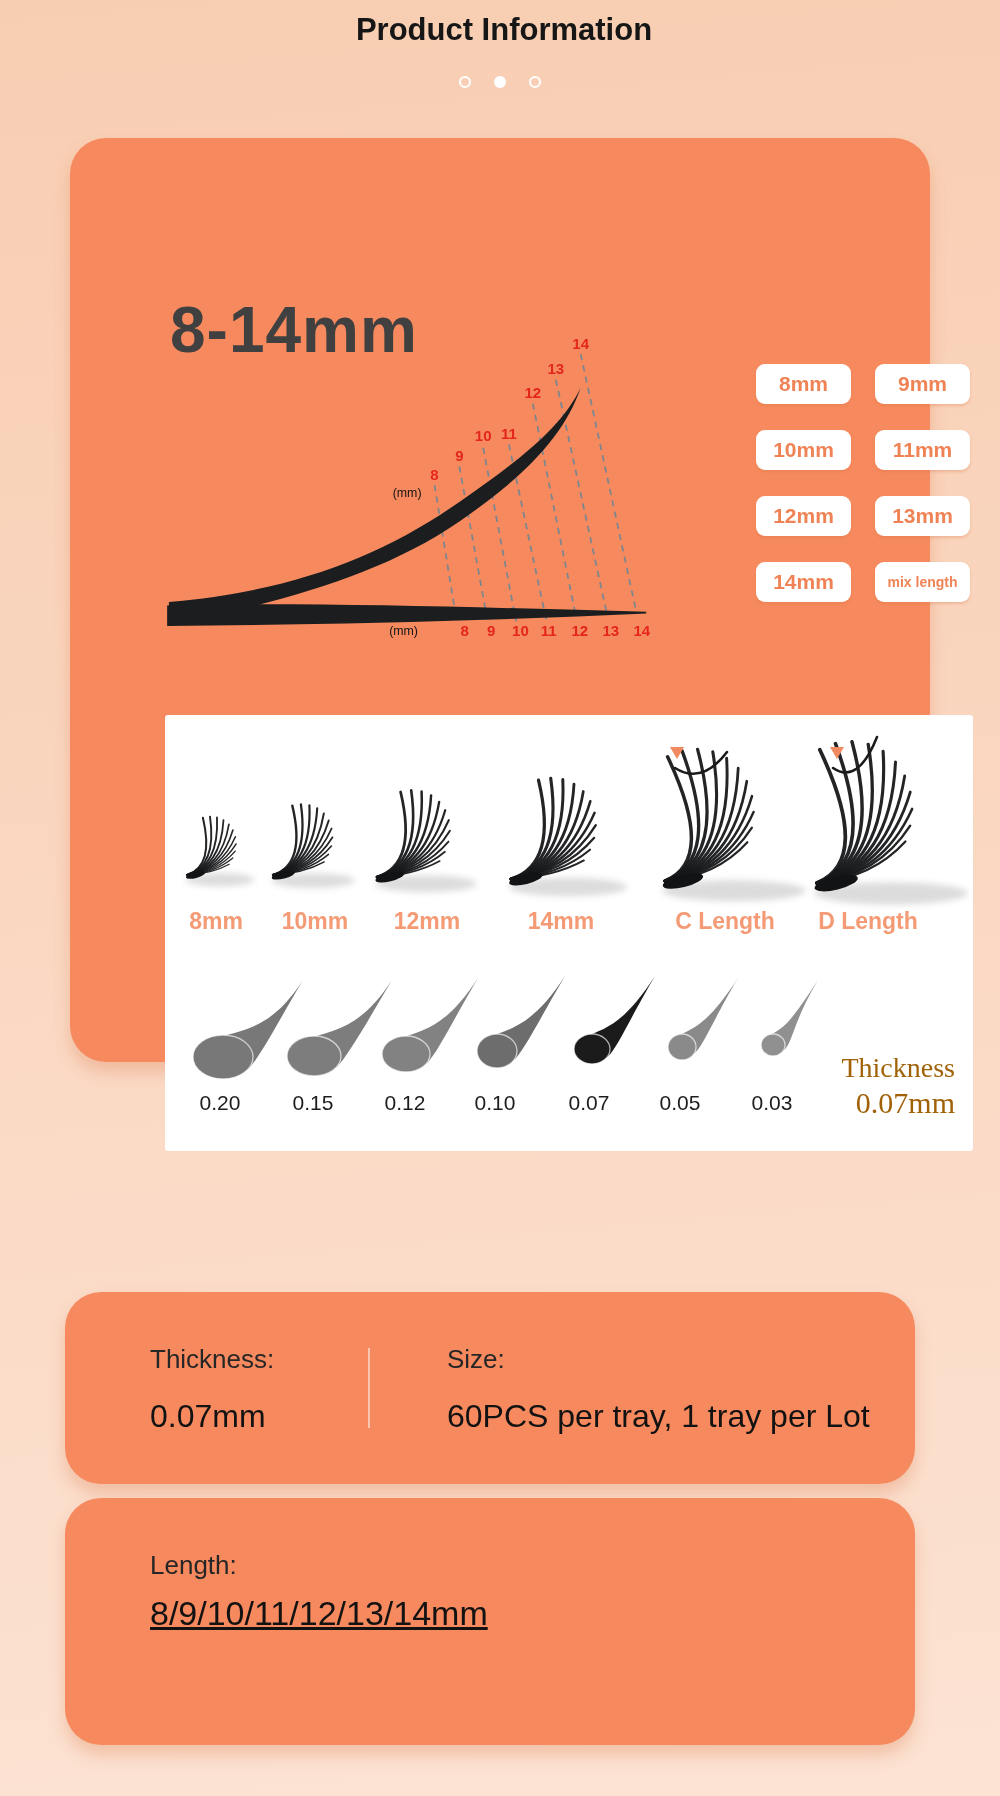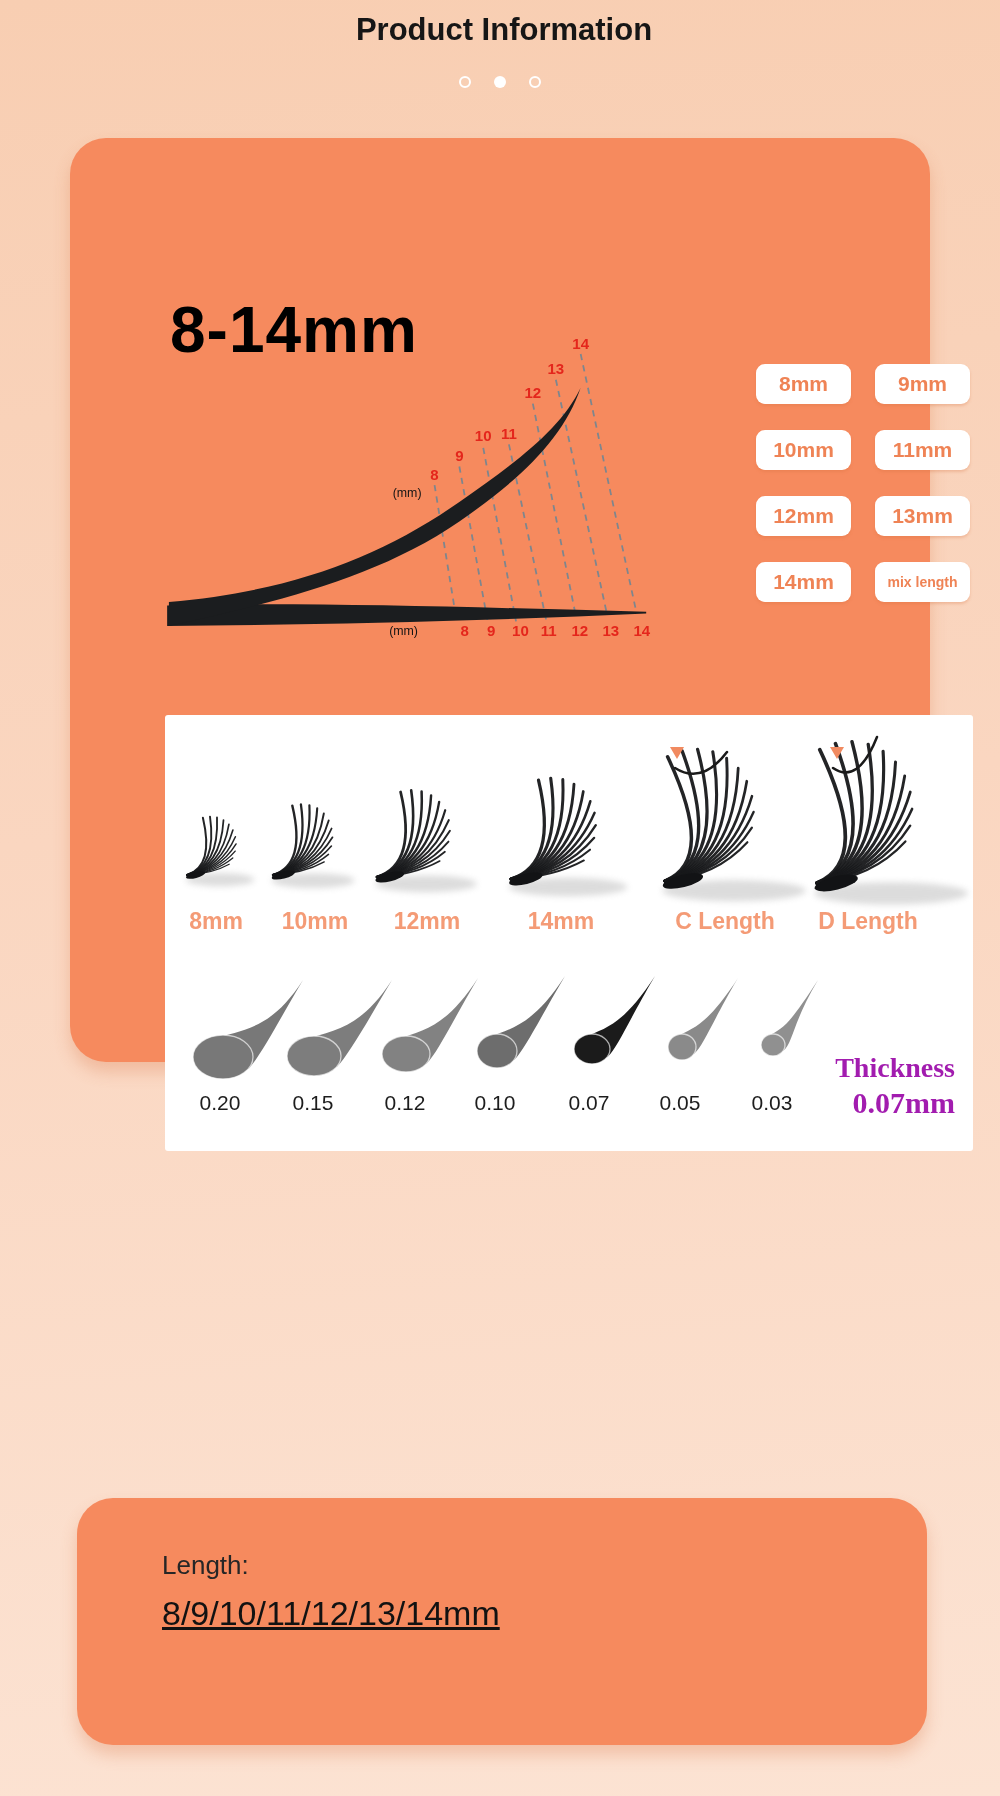--- a/index.html
+++ b/index.html
@@ -13,21 +13,21 @@
   .dots{position:absolute;top:76px;left:0;right:0;display:flex;justify-content:center;gap:23px;}
   .dot{width:12px;height:12px;border-radius:50%;box-sizing:border-box;}
   .dot.ring{border:2.5px solid #ffffff;background:transparent;}
   .dot.fill{background:#ffffff;}
 
   .card{position:absolute;background:#f68a5e;border-radius:36px;
     box-shadow:0 10px 16px rgba(219,116,70,.30);}
   .card-main{left:70px;top:138px;width:860px;height:924px;}
 
   .range{position:absolute;left:100px;top:160px;font-size:64px;font-weight:700;
-    color:#000000;line-height:1;letter-spacing:1px;}
+    color:#404040;line-height:1;letter-spacing:1px;}
   #diagram{position:absolute;left:75px;top:150px;}
   .dash{stroke:#7d868e;stroke-width:2;stroke-dasharray:7 6;fill:none;}
   .rednum{fill:#e4261c;font:700 17px "Liberation Sans",sans-serif;}
   .axis-unit{fill:#141414;font:14px "Liberation Sans",sans-serif;}
   .caption{position:absolute;left:96px;top:532px;font-size:20px;font-weight:600;color:#0e0e0e;}
 
   .btn-grid{position:absolute;left:686px;top:226px;display:grid;
     grid-template-columns:95px 95px;grid-auto-rows:40px;column-gap:24px;row-gap:26px;}
   .len-btn{background:#ffffff;border:none;border-radius:9px;color:#ef8355;
     font-family:inherit;font-size:21px;font-weight:600;display:flex;align-items:center;
@@ -35,21 +35,21 @@
   .len-btn.small{font-size:14px;font-weight:700;}
 
   .panel{position:absolute;left:95px;top:577px;width:808px;height:436px;
     background:#ffffff;border-radius:3px;}
   #panel-svg{position:absolute;left:0;top:0;}
   .curl-label{position:absolute;transform:translateX(-50%);top:193px;
     font-size:23px;font-weight:600;color:#f49b76;white-space:nowrap;}
   .thick-label{position:absolute;transform:translateX(-50%);top:376px;
     font-size:21px;font-weight:500;color:#1d1d1d;}
   .thick-title{position:absolute;right:18px;top:336px;text-align:right;
-    font-family:"Liberation Serif",serif;font-weight:700;color:#a21caf;}
+    font-family:"Liberation Serif",serif;font-weight:400;color:#a16207;}
   .thick-title .t1{display:block;font-size:28px;line-height:1.2;}
   .thick-title .t2{display:block;font-size:30px;line-height:1.2;}
 
   .spec-card{left:65px;width:850px;}
   .spec-label{position:absolute;font-size:26px;color:#262626;}
   .spec-value{position:absolute;font-size:32px;color:#121212;white-space:nowrap;}
   .spec-value.serif{font-family:"Liberation Serif",serif;font-weight:700;}
   .spec-card.len .spec-value{font-size:34px;}
   .divider{position:absolute;width:2px;height:80px;background:rgba(255,255,255,.5);}
 </style>
@@ -261,17 +261,24 @@
           <span class="thick-label" style="left: 515px;">0.05</span>
           <span class="thick-label" style="left: 607px;">0.03</span>
         </div>
       <div class="thick-title">
         <span class="t1">Thickness</span>
         <span class="t2">0.07mm</span>
       </div>
     </div>
   </div>
 
-    <div class="card spec-card len" style="top: 1498px; height: 247px; margin-left: 12px;">
+    <div class="card spec-card " style="top: 1292px; height: 192px;">
+      <div class="divider" style="left: 303px; top: 56px;"></div>
+      <div class="spec-label" style="left: 85px; top: 52px;">Thickness:</div>
+      <div class="spec-value" style="left: 85px; top: 106px;">0.07mm</div>
+      <div class="spec-label" style="left: 382px; top: 52px;">Size:</div>
+      <div class="spec-value" style="left: 382px; top: 106px;">60PCS per tray, 1 tray per Lot</div>
+    </div>
+    <div class="card spec-card len" style="top: 1498px; height: 247px;">
       <div class="spec-label" style="left: 85px; top: 52px;">Length:</div>
       <div class="spec-value" style="left: 85px; top: 96px; text-decoration: underline;">8/9/10/11/12/13/14mm</div>
     </div>
   </div>
 
 </body></html>

